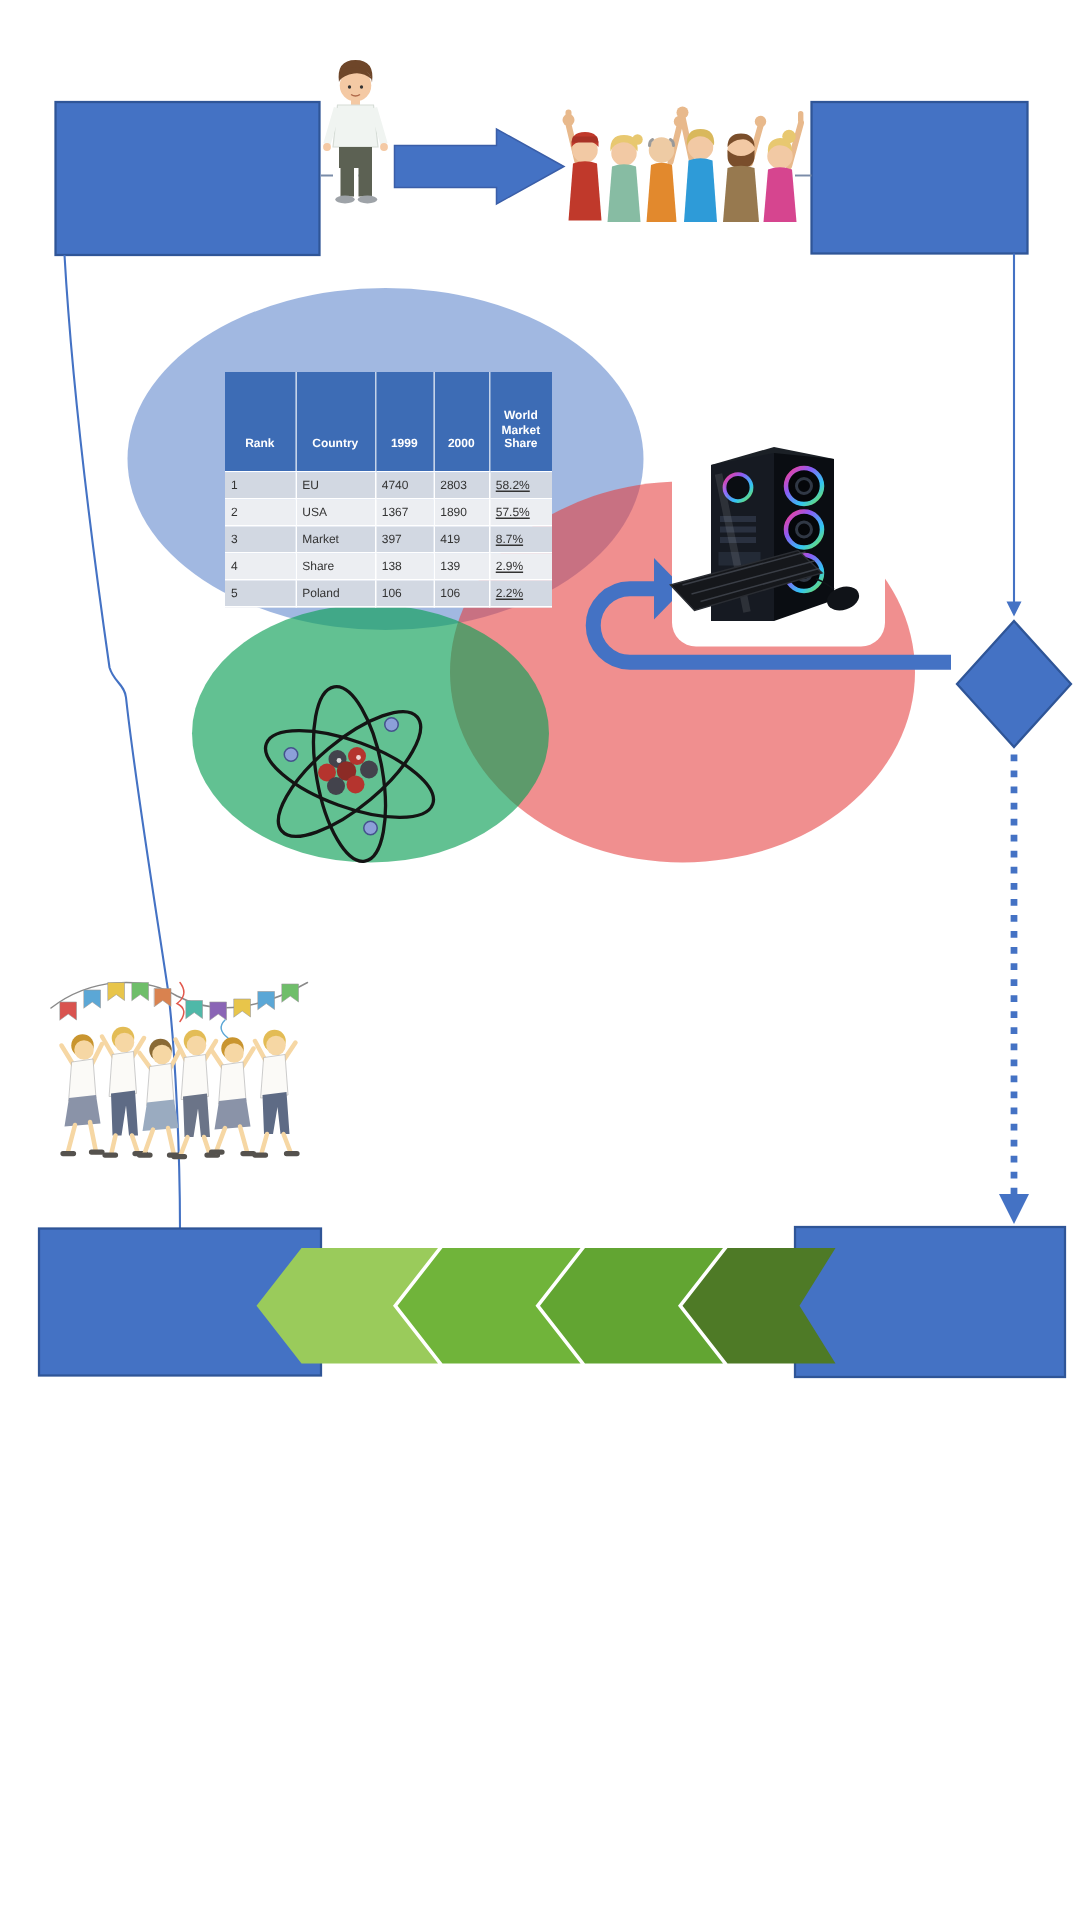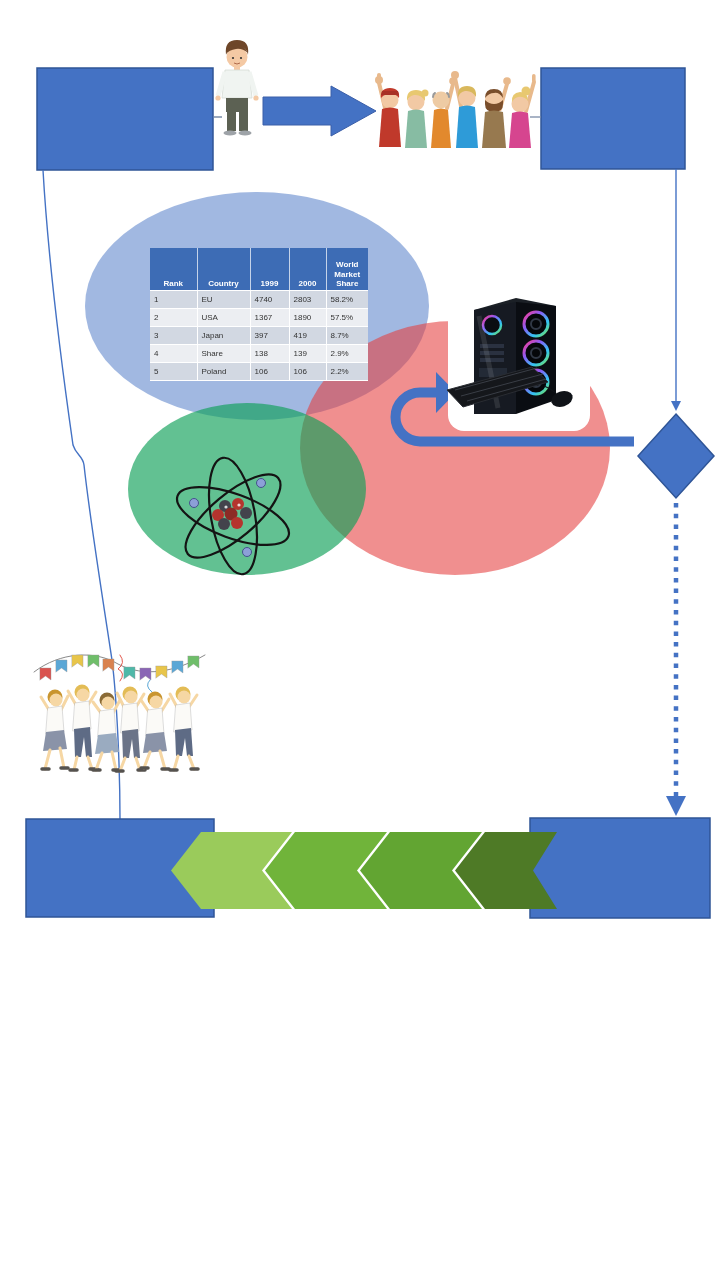--- a/index.html
+++ b/index.html
@@ -4,26 +4,26 @@
 <style>
   html,body{margin:0;padding:0;background:#fff;}
   .canvas{position:relative;width:720px;height:1280px;background:#fff;overflow:hidden;
           font-family:"Liberation Sans",sans-serif;}
   .layer-svg{position:absolute;left:0;top:0;z-index:1;}
   
   .vtable{position:absolute;left:150px;top:248px;width:218px;z-index:2;
           border-collapse:collapse;table-layout:fixed;
           font-family:"Liberation Sans",sans-serif;font-size:8px;color:#333;}
   .vtable th{background:#3D6CB5;color:#fff;font-weight:bold;font-size:8px;line-height:1.15;
-             vertical-align:bottom;text-align:center;height:38px;padding:2px 2px;
+             vertical-align:bottom;text-align:center;height:38px;padding:14px 2px;
              border-right:1px solid rgba(255,255,255,.7);border-bottom:1px solid #fff;}
   .vtable th:last-child{border-right:none;}
   .vtable td{height:15px;padding:1px 4px;vertical-align:middle;text-align:left;
              border-right:1px solid #fff;border-bottom:1px solid #fff;}
-  .vtable td:last-child{border-right:none;}
+  .vtable td:last-child{border-right:none;text-decoration:underline;}
   .vtable tbody tr:nth-child(odd) td{background:#D2D8E2;}
   .vtable tbody tr:nth-child(even) td{background:#ECEEF2;}
   .c-rank{width:47px}.c-country{width:53px}.c-1999{width:39px}.c-2000{width:37px}.c-share{width:42px}
 </style>
 </head>
 <body>
 
 <div class="canvas">
 
 <svg class="layer-svg" width="720" height="1280" viewBox="0 0 720 1280">
@@ -270,21 +270,21 @@
     </tr>
     <tr>
       <td>2</td>
       <td>USA</td>
       <td>1367</td>
       <td>1890</td>
       <td>57.5%</td>
     </tr>
     <tr>
       <td>3</td>
-      <td>Japan</td>
+      <td>Market</td>
       <td>397</td>
       <td>419</td>
       <td>8.7%</td>
     </tr>
     <tr>
       <td>4</td>
       <td>Share</td>
       <td>138</td>
       <td>139</td>
       <td>2.9%</td>

